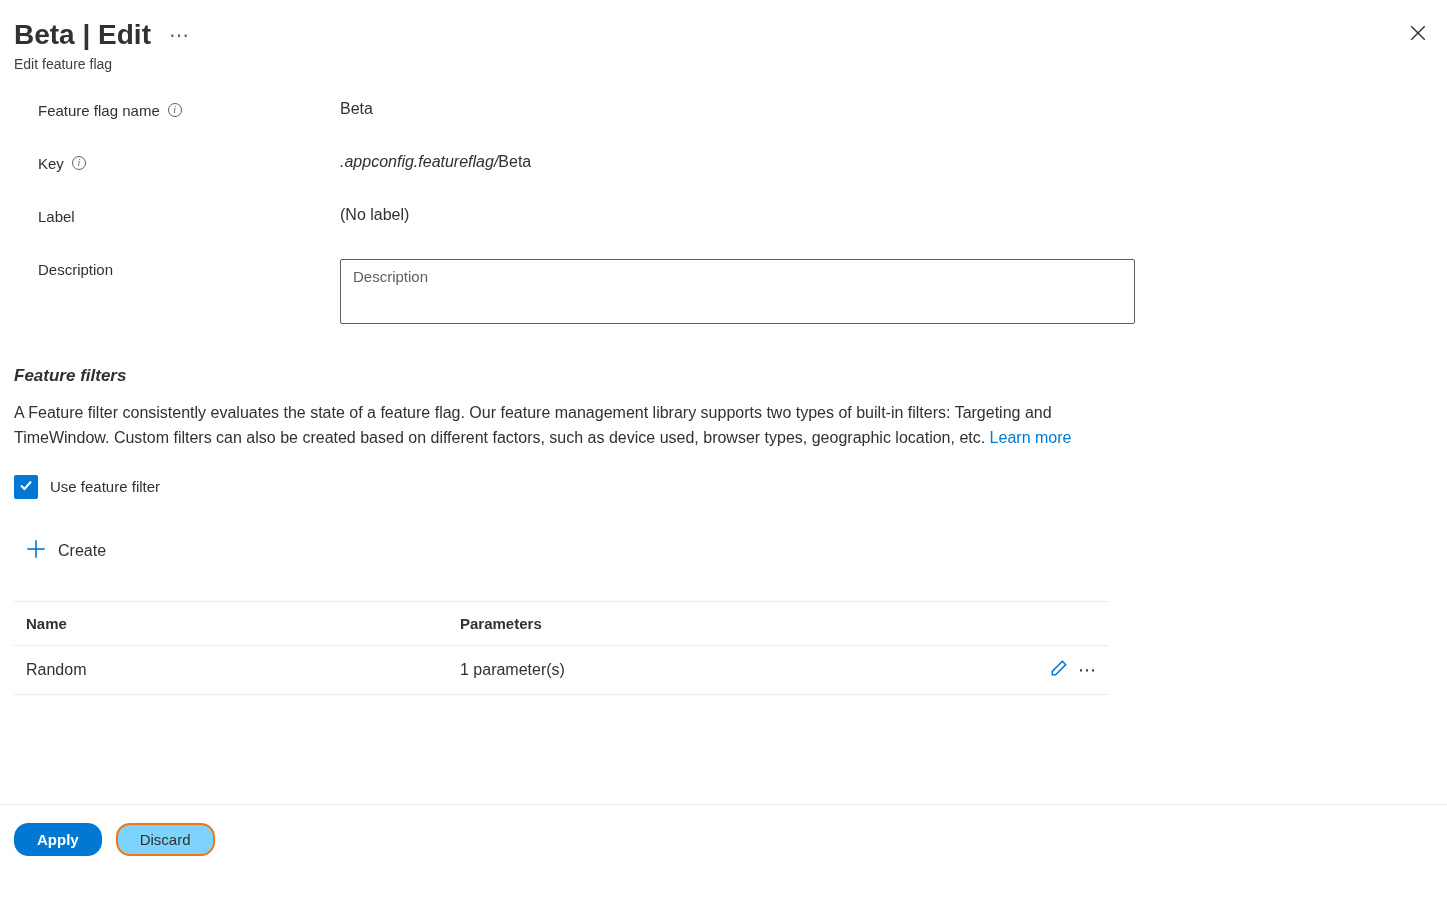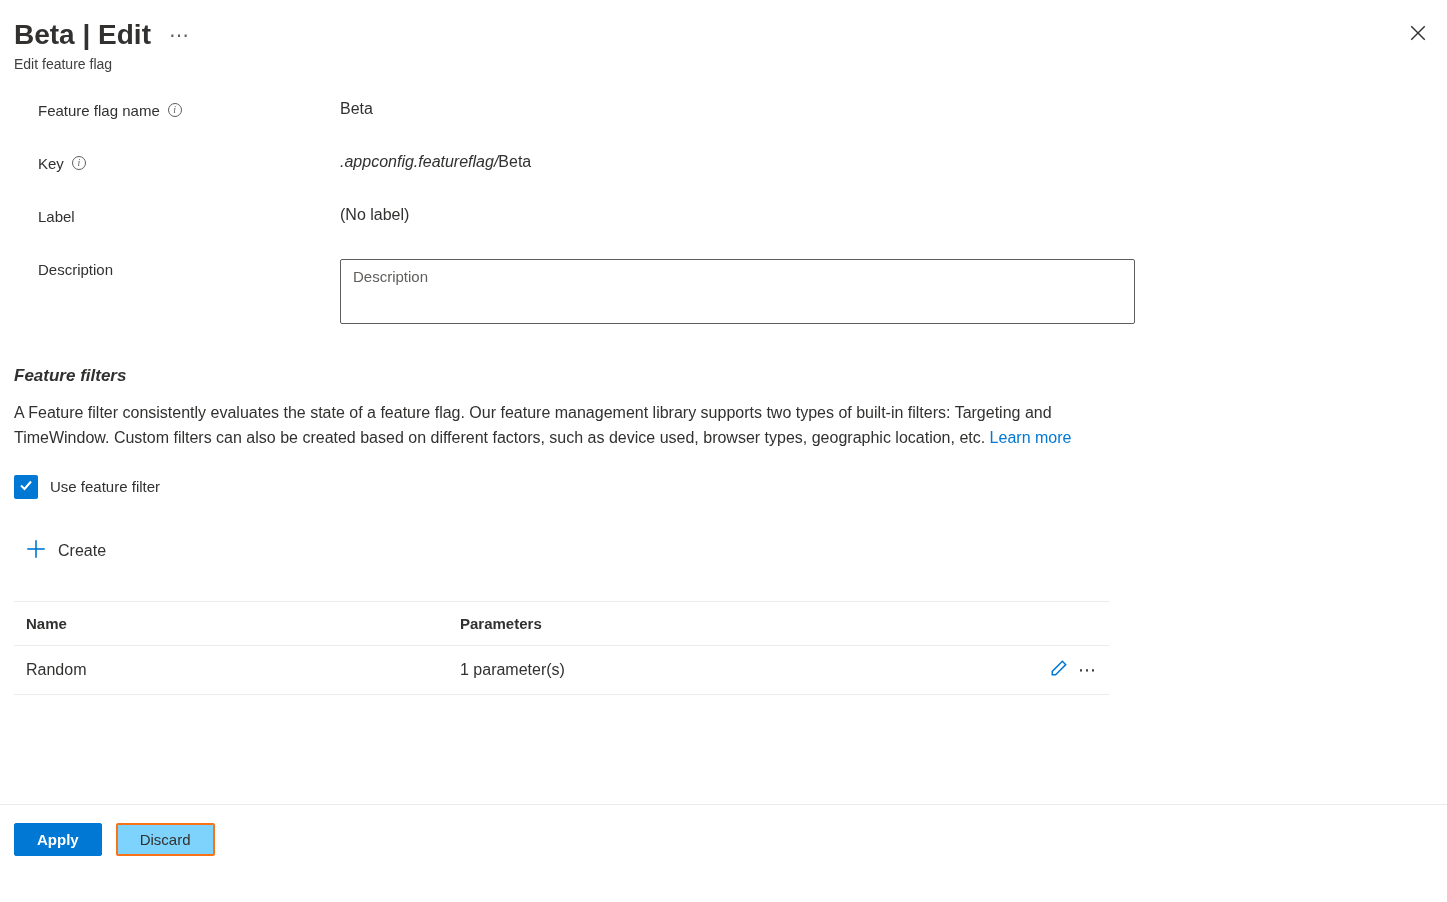--- a/index.html
+++ b/index.html
@@ -173,21 +173,21 @@
     bottom: 46px;
     left: 0; right: 0;
     border-top: 1px solid #edebe9;
     padding: 18px 14px 0 14px;
     display: flex;
     gap: 14px;
   }
   .btn {
     font-size: 15px;
     padding: 6px 22px;
-    border-radius: 2px;
+    border-radius: 14px;
     cursor: pointer;
     font-family: inherit;
   }
   .btn-primary {
     background: #0078d4;
     color: #fff;
     border: 1px solid #0078d4;
     font-weight: 600;
   }
   .btn-secondary {

